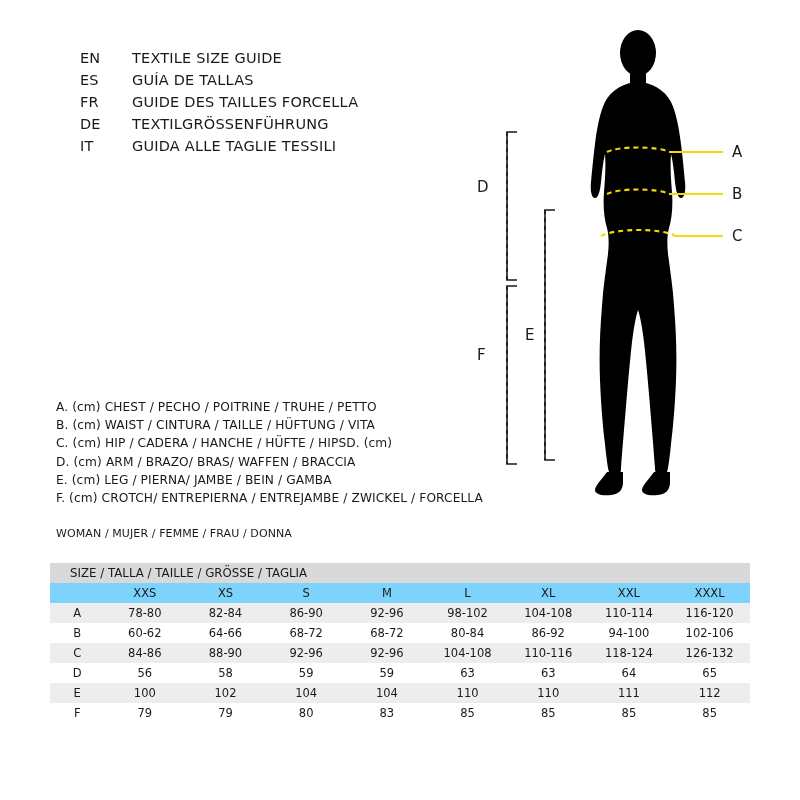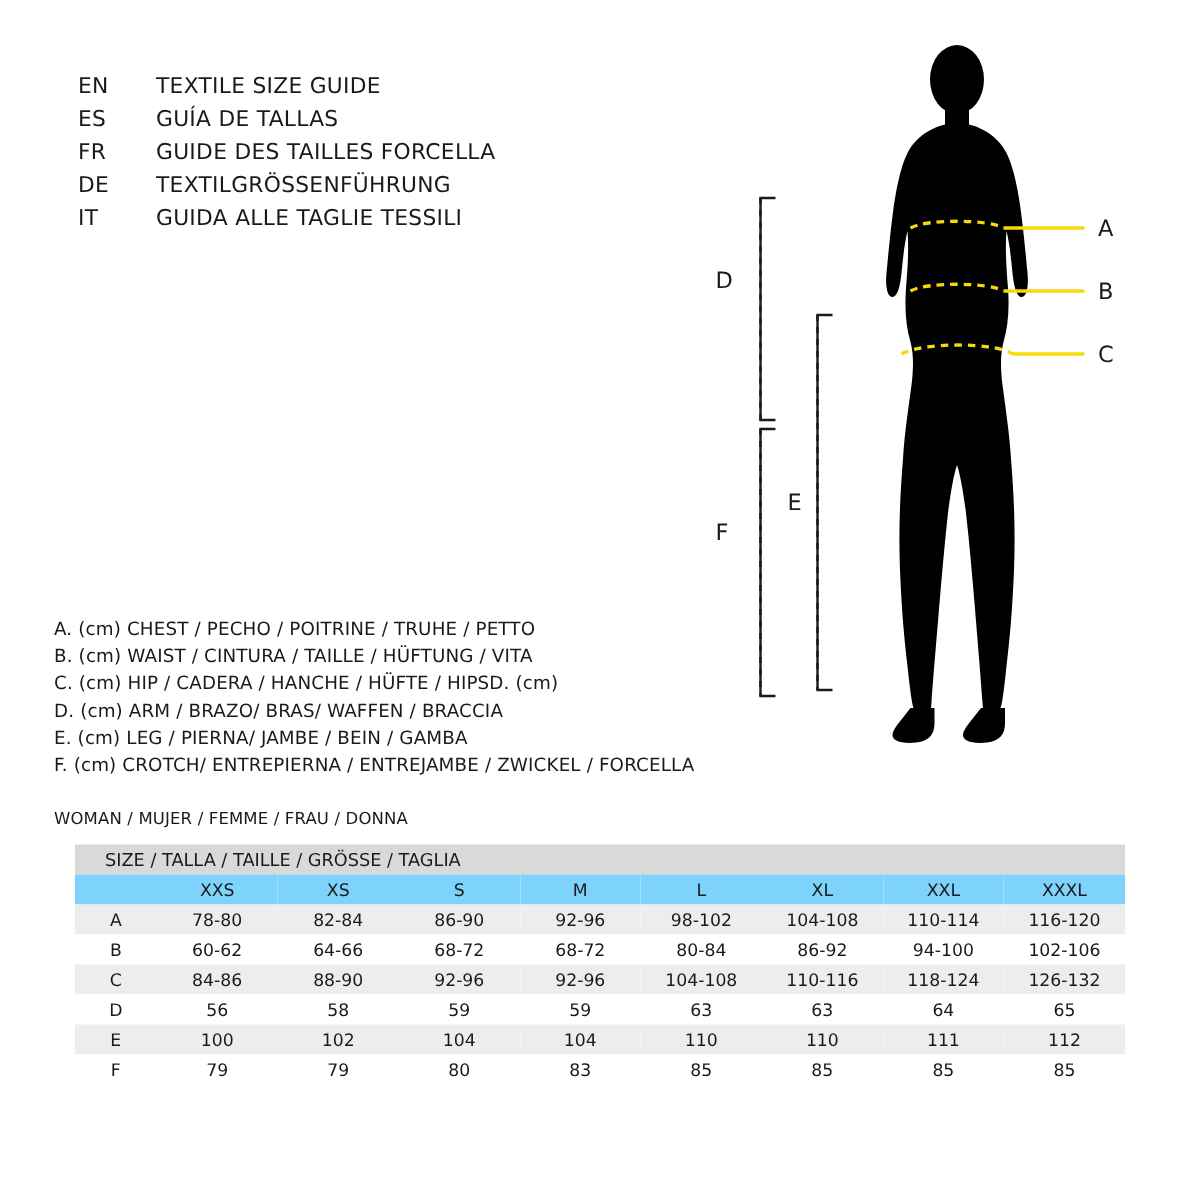--- a/index.html
+++ b/index.html
@@ -27,37 +27,37 @@
     left: 52px;
     top: 50px;
     width: 420px;
   }
   .title-row {
     display: flex;
     align-items: baseline;
     height: 22px;
     font-size: 14.5px;
     letter-spacing: 0.2px;
+    margin-left: 28px;
   }
   .title-lang {
     width: 52px;
     flex: 0 0 52px;
     color: #1a1a1a;
   }
   .title-text {
     color: #1a1a1a;
   }
 
   
   .legend-block {
     position: absolute;
-    left: 36px;
+    left: 56px;
     top: 400px;
     width: 460px;
-    margin-top: 12px;
   }
   .legend-row {
     height: 18.2px;
     font-size: 12.2px;
     letter-spacing: 0.1px;
     white-space: nowrap;
   }
   .legend-title {
     margin-top: 18px;
     font-size: 11px;

